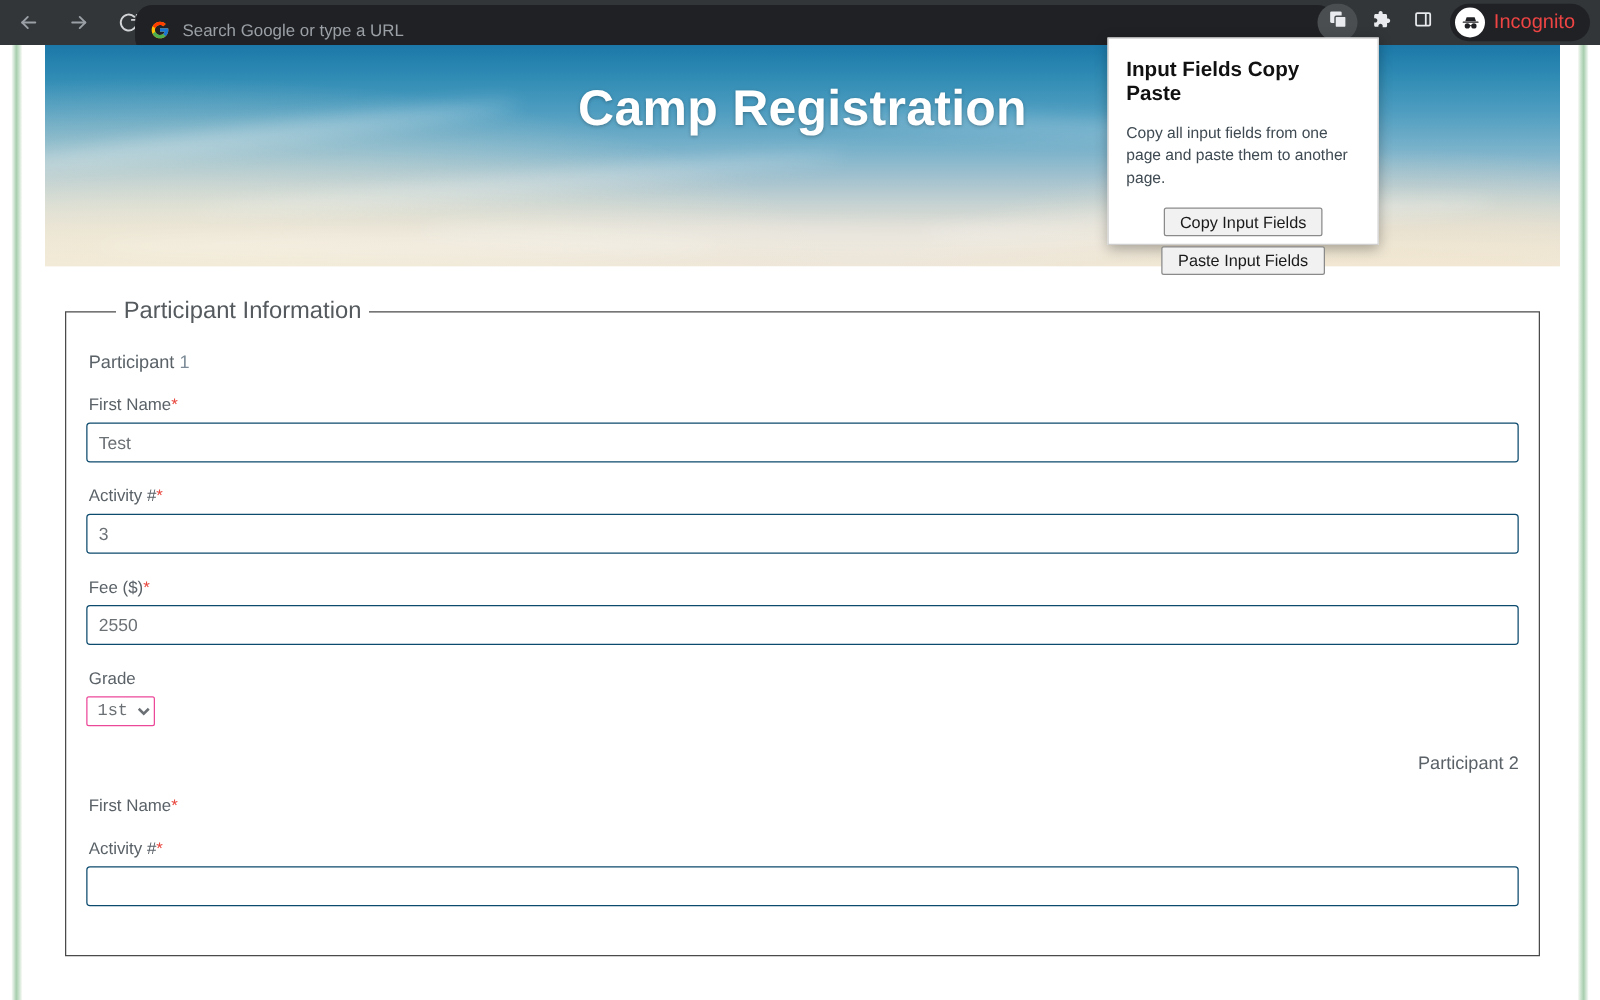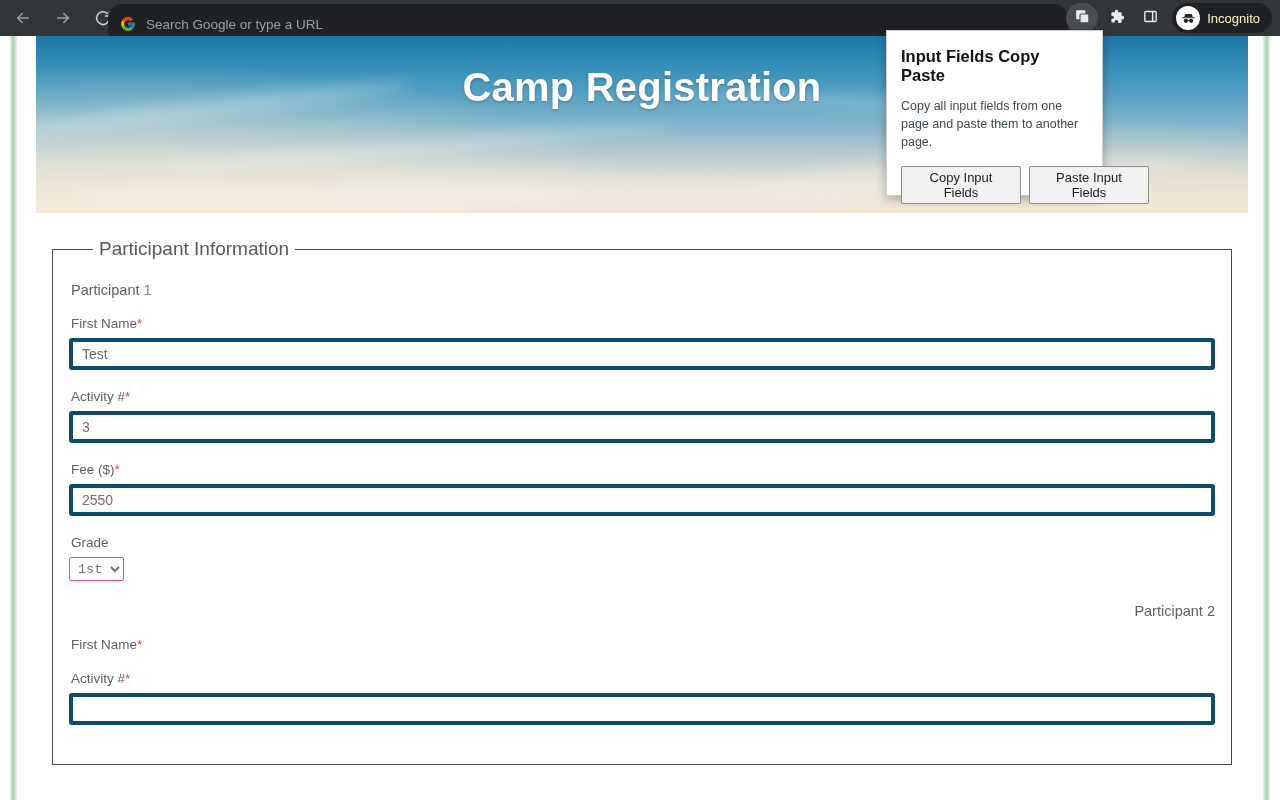--- a/index.html
+++ b/index.html
@@ -43,21 +43,21 @@
   .chip.active{ background:#4a4e51; }
   .incognito-pill{
     height:30px; border-radius:15px; background:#202124;
     display:flex; align-items:center; gap:7px; padding:0 12px 0 4px; margin-left:4px;
     cursor:pointer;
   }
   .incognito-av{
     width:24px;height:24px;border-radius:50%;background:#ffffff;
     display:flex;align-items:center;justify-content:center;flex:none;
   }
-  .incognito-label{ font-size:13px; color:#fef9c3; white-space:nowrap; }
+  .incognito-label{ font-size:16px; color:#ef4444; white-space:nowrap; }
 
   
   .viewport{
     position:absolute; left:0; top:36px; width:1280px; height:764px;
     background:#ffffff; overflow:hidden;
   }
   .edge-strip{
     position:absolute; top:0; width:9px; height:764px;
     background:linear-gradient(to right,#ffffff 0%,#a8ceae 45%,#cbe3ce 70%,#ffffff 100%);
   }
@@ -109,21 +109,21 @@
   .participant-head .num{ color:#7b8a96; }
   .field{ margin-bottom:19px; }
   .flabel{
     display:block; font-size:13.5px; color:#5a6268; margin-bottom:7px; margin-left:2px;
   }
   .flabel.serif{ font-family:"DejaVu Sans", sans-serif; font-size:13px; }
   .req{ color:#e8453c; }
   .req.sp{ margin-left:4px; }
   input.ftext{
     display:block; width:100%; height:32px;
-    border:4px solid #0c4a6e; border-radius:3px; background:#fff;
+    border:1px solid #0c4a6e; border-radius:3px; background:#fff;
     padding:0 9px; font-size:14px; color:#6b7075;
     font-family:"Liberation Sans", sans-serif; outline:none;
   }
   .date-wrap{ position:relative; }
   .cal-icon{
     position:absolute; right:9px; top:6px; width:20px; height:20px; cursor:pointer;
   }
   select.fselect{
     height:24px; border:1px solid #ec4899; border-radius:2px; background:#fff;
     font-size:13.5px; color:#6b7075; padding:1px 4px;
@@ -132,21 +132,21 @@
 
   
   .ext-popup{
     position:absolute; left:886px; top:30px; width:217px; height:166px;
     background:#ffffff; border:1px solid #cfcfcf;
     box-shadow:0 3px 10px rgba(0,0,0,.30);
     padding:16px 14px 0 14px; z-index:40;
   }
   .ext-title{ font-size:16.5px; font-weight:bold; color:#111; margin-bottom:12px; }
   .ext-desc{ font-size:12.5px; color:#3f4a52; line-height:1.45; margin-bottom:15px; }
-  .ext-btns{ display:flex; flex-direction:row; align-items:center; gap:8px; }
+  .ext-btns{ display:flex; flex-direction:column; align-items:center; gap:8px; }
   .ext-btn{
     min-width:120px; padding:3px 12px; font-size:13px; color:#1a1a1a;
     background:#f1f1f1; border:1px solid #8a8a8a; border-radius:2px; cursor:pointer;
     font-family:"Liberation Sans", sans-serif;
   }
 </style>
 </head>
 <body>
 
 <div class="browser-chrome">

